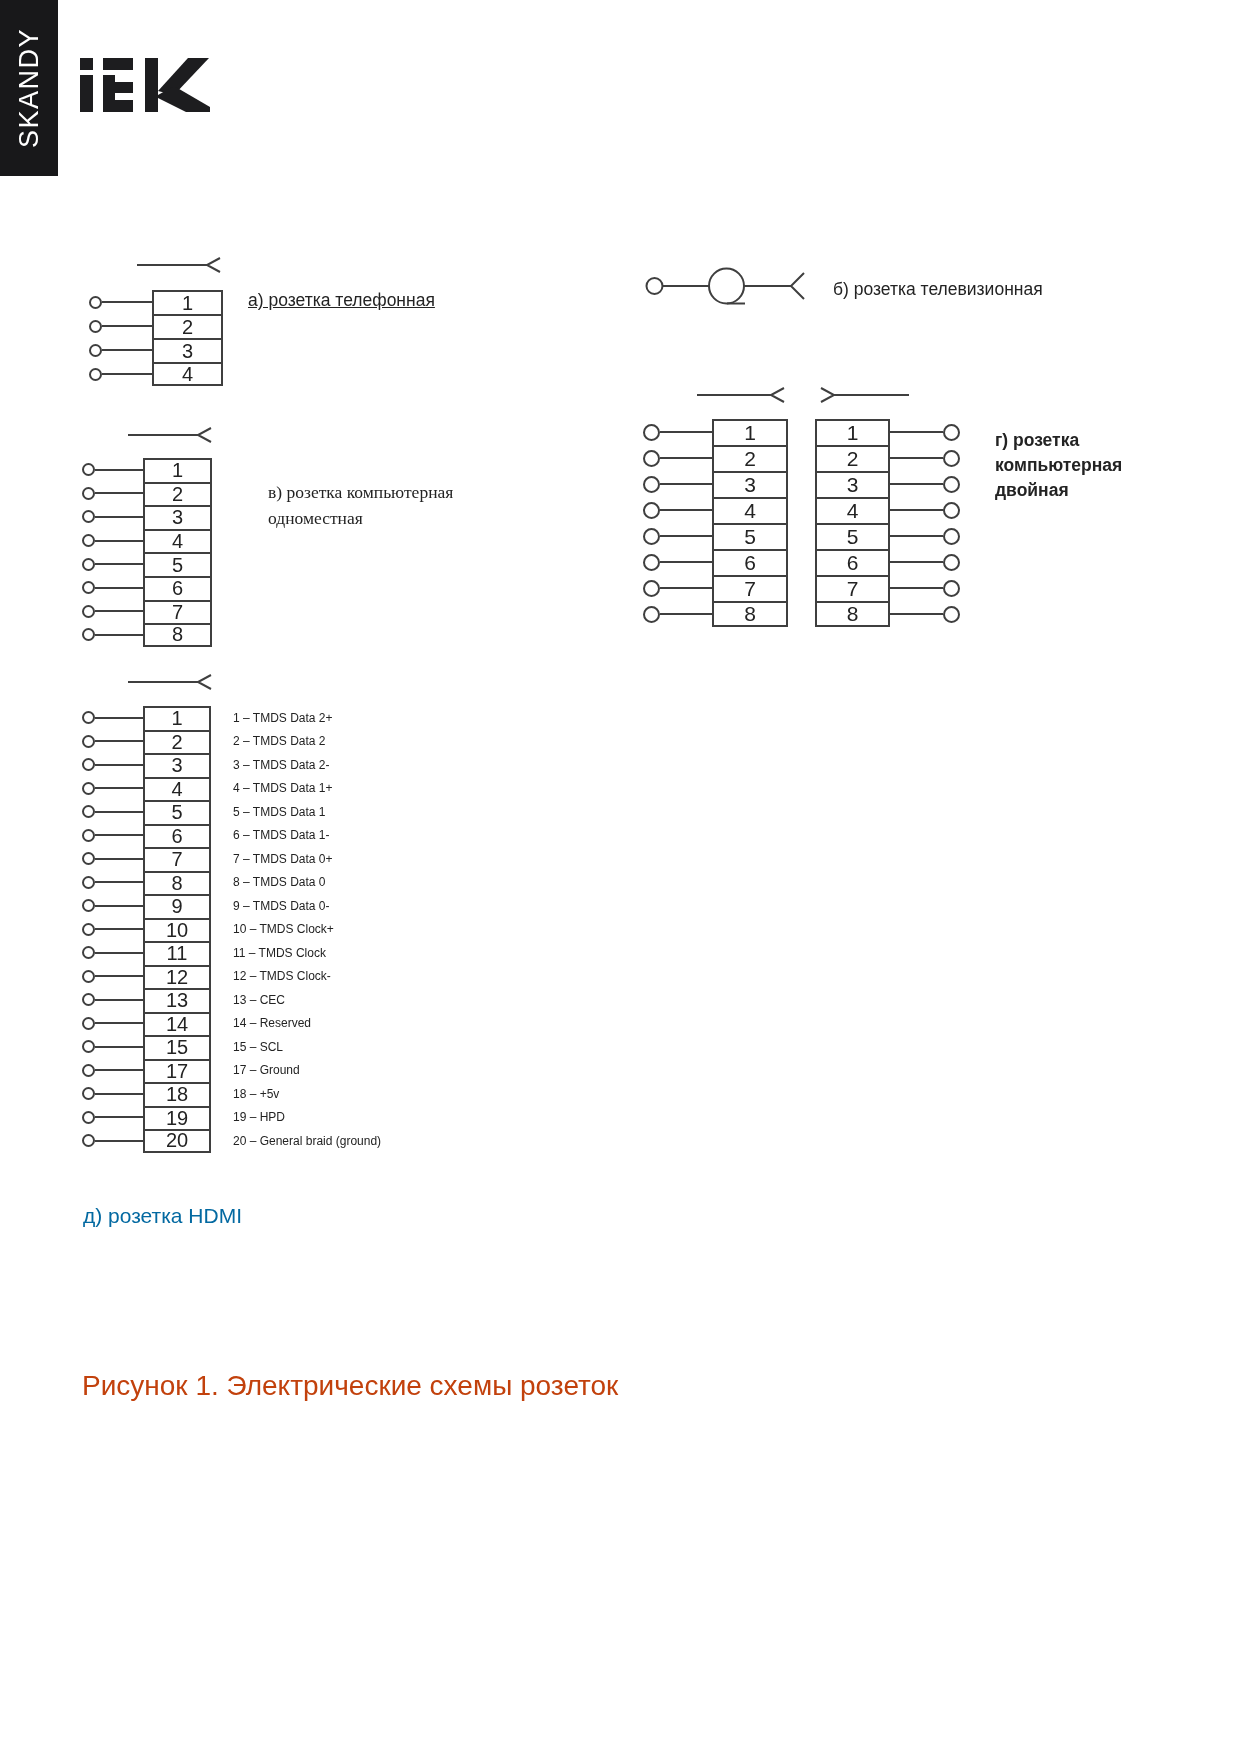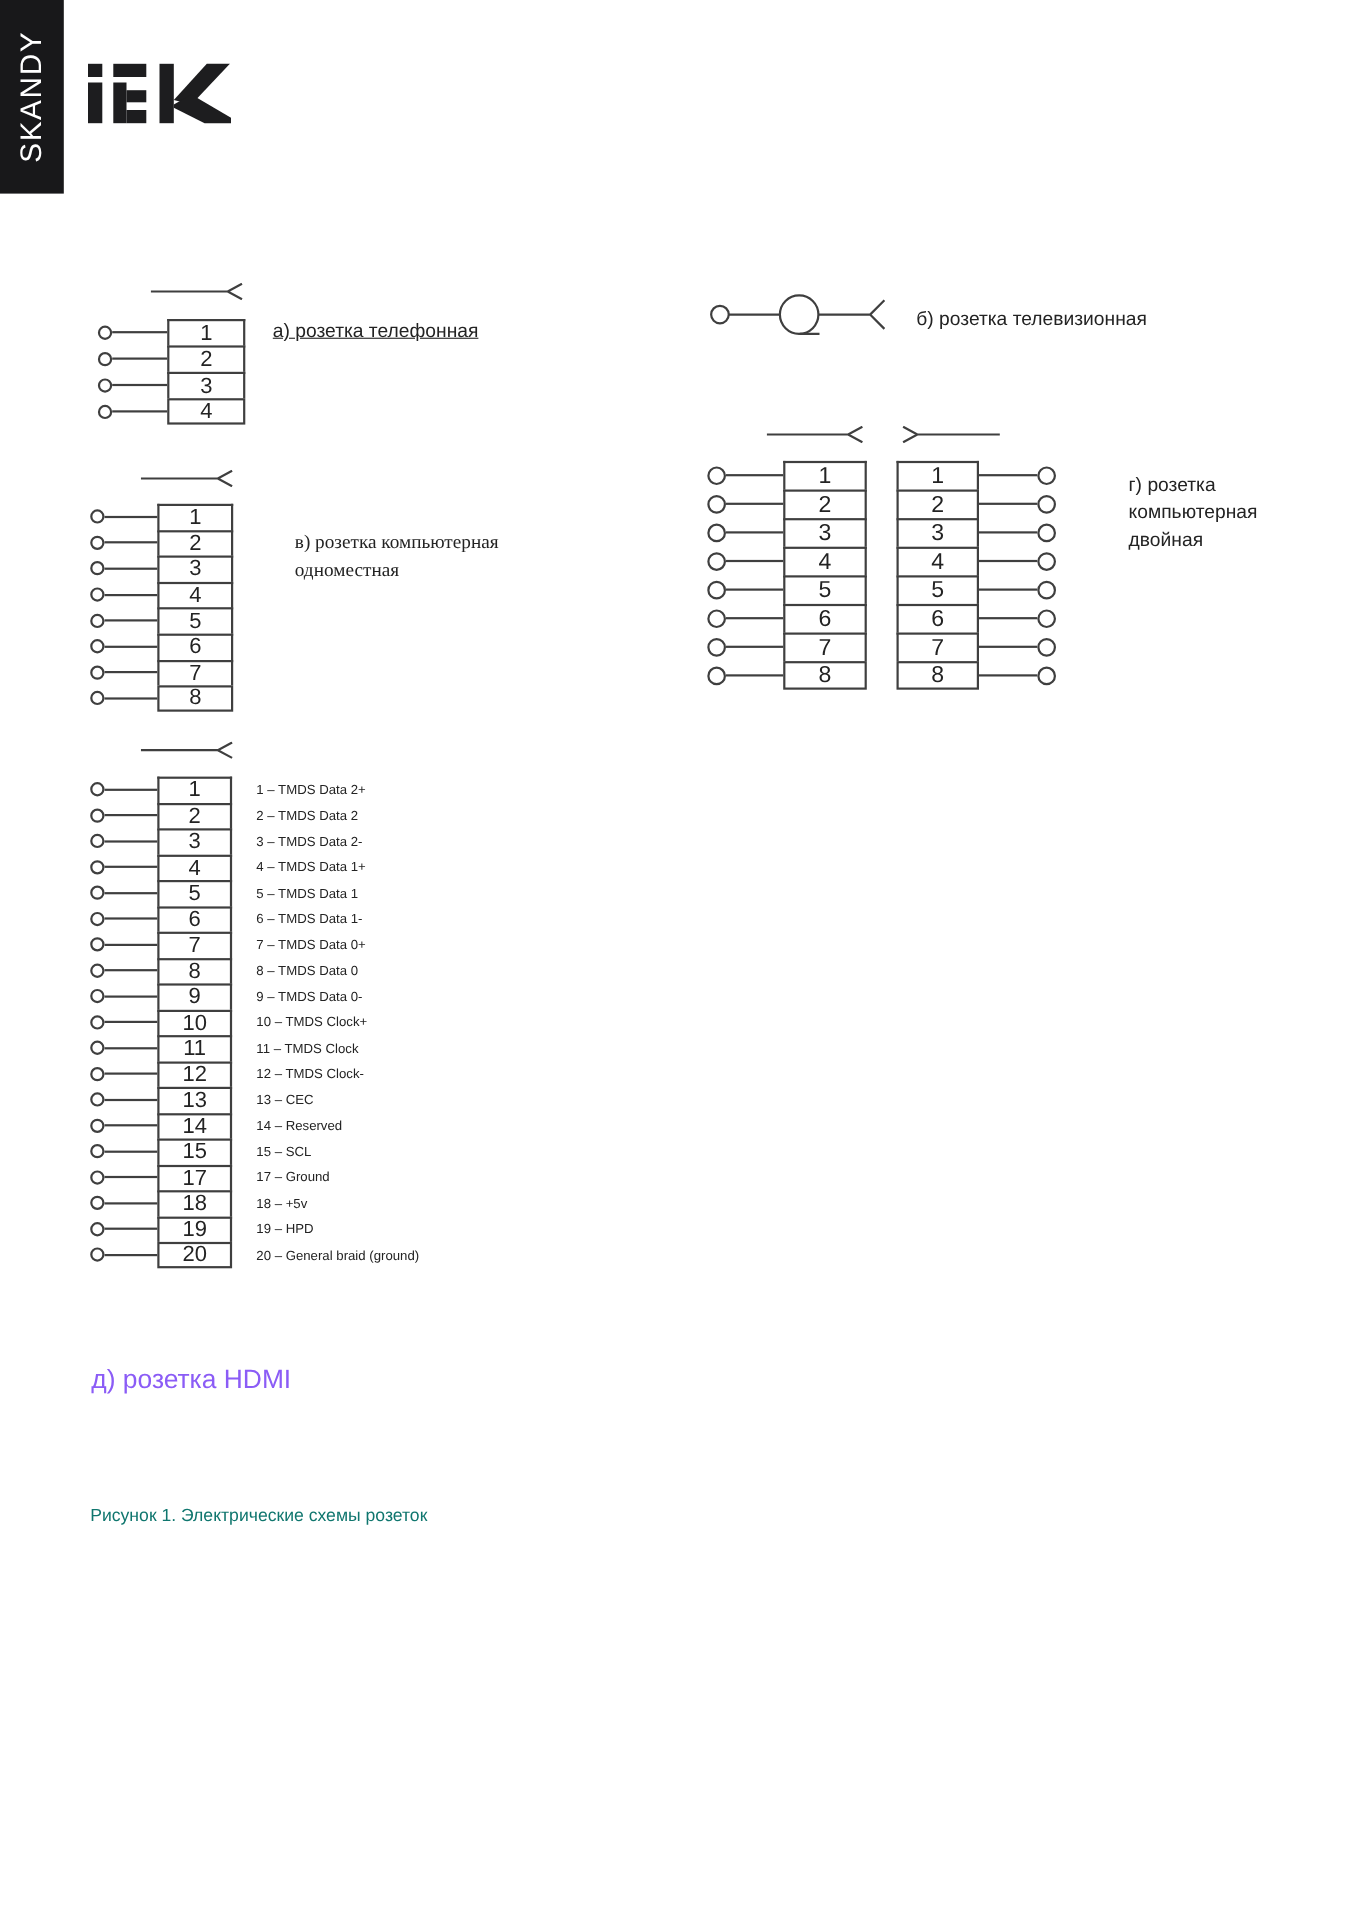--- a/index.html
+++ b/index.html
@@ -36,22 +36,22 @@
     width:var(--cw);height:100%;flex:none;box-sizing:border-box;
     border:2px solid var(--ln);border-bottom:none;
     display:flex;align-items:center;justify-content:center;
     font-size:var(--nfs,20px);color:#232323;
   }
   .pin-stack .pin-row:last-child .cell{border-bottom:2px solid var(--ln);}
   .pdesc{margin-left:22px;font-size:12px;white-space:nowrap;color:#232323;}
   
   .dlabel{font-size:17.5px;line-height:26px;white-space:nowrap;color:#232323;}
   .dlabel-g{line-height:25px;}
-  .small-caption{font-size:24px;white-space:nowrap;color:#8b5cf6;margin-top:37px;}
-  .fig-caption{font-size:16px;white-space:nowrap;color:#0f766e;}
+  .small-caption{font-size:21px;white-space:nowrap;color:#0369a1;}
+  .fig-caption{font-size:28px;white-space:nowrap;color:#c2410c;}
   svg{display:block;}
 </style>
 </head>
 <body>
 
 <div class="page">
 
   <div class="sidebar">
     <span class="sidebar-text">SKANDY</span>
   </div>
@@ -248,21 +248,21 @@
           <span class="cell">7</span>
           <span class="pw"></span>
           <span class="pc"></span>
         </div>
         <div class="pin-row">
           <span class="cell">8</span>
           <span class="pw"></span>
           <span class="pc"></span>
         </div>
       </div>
-    <div class="abs dlabel dlabel-g" style="left:1026px;top:428px;">
+    <div class="abs dlabel dlabel-g" style="left:995px;top:428px;font-weight:bold;">
       <div>г) розетка</div>
       <div>компьютерная</div>
       <div>двойная</div>
     </div>
   </div>
 
   <div>
     <svg class="abs" style="left:128px;top:674px;" width="84" height="16" viewBox="0 0 84 16">
       <path d="M0 8 H70 M83 1 L70 8 L83 15" fill="none" stroke="#3f3f3f" stroke-width="2"></path>
     </svg>

